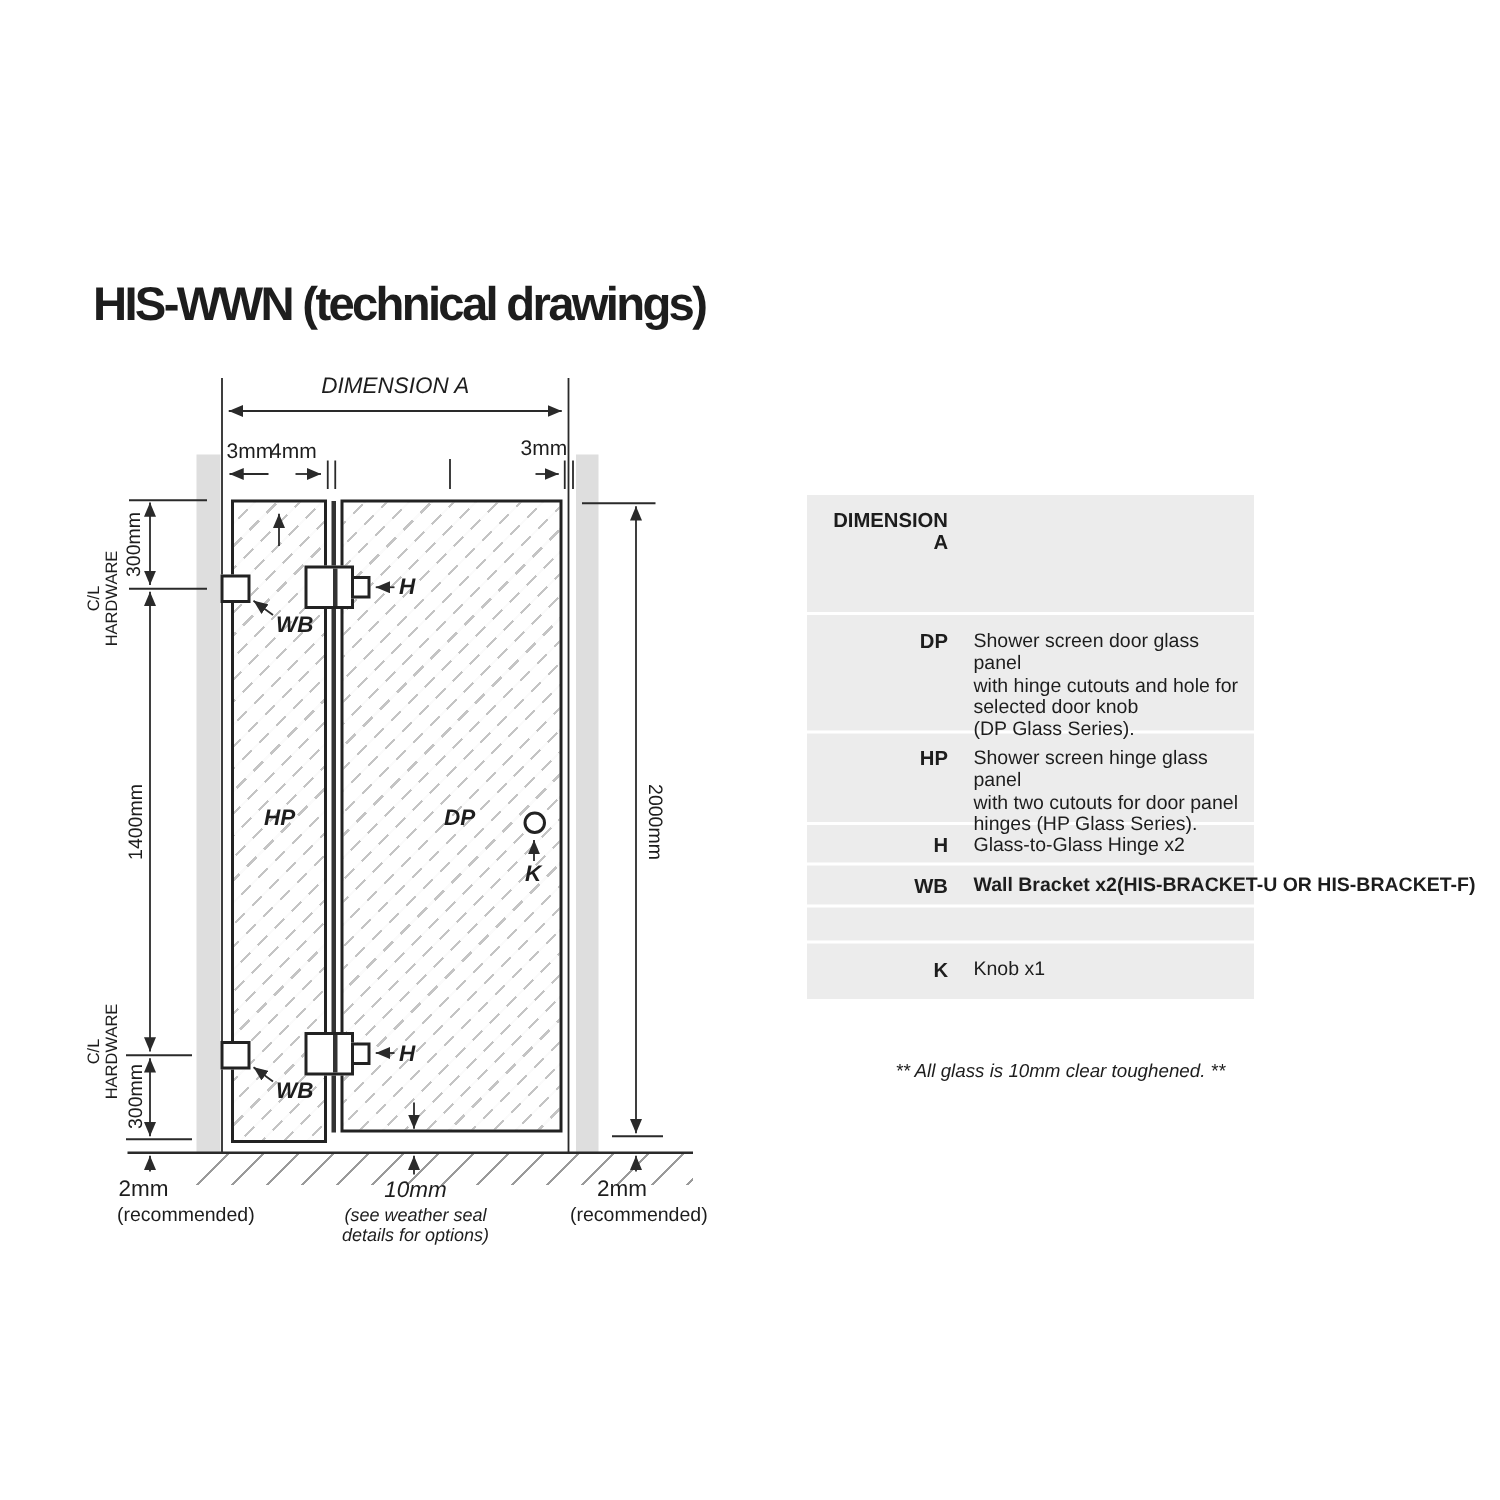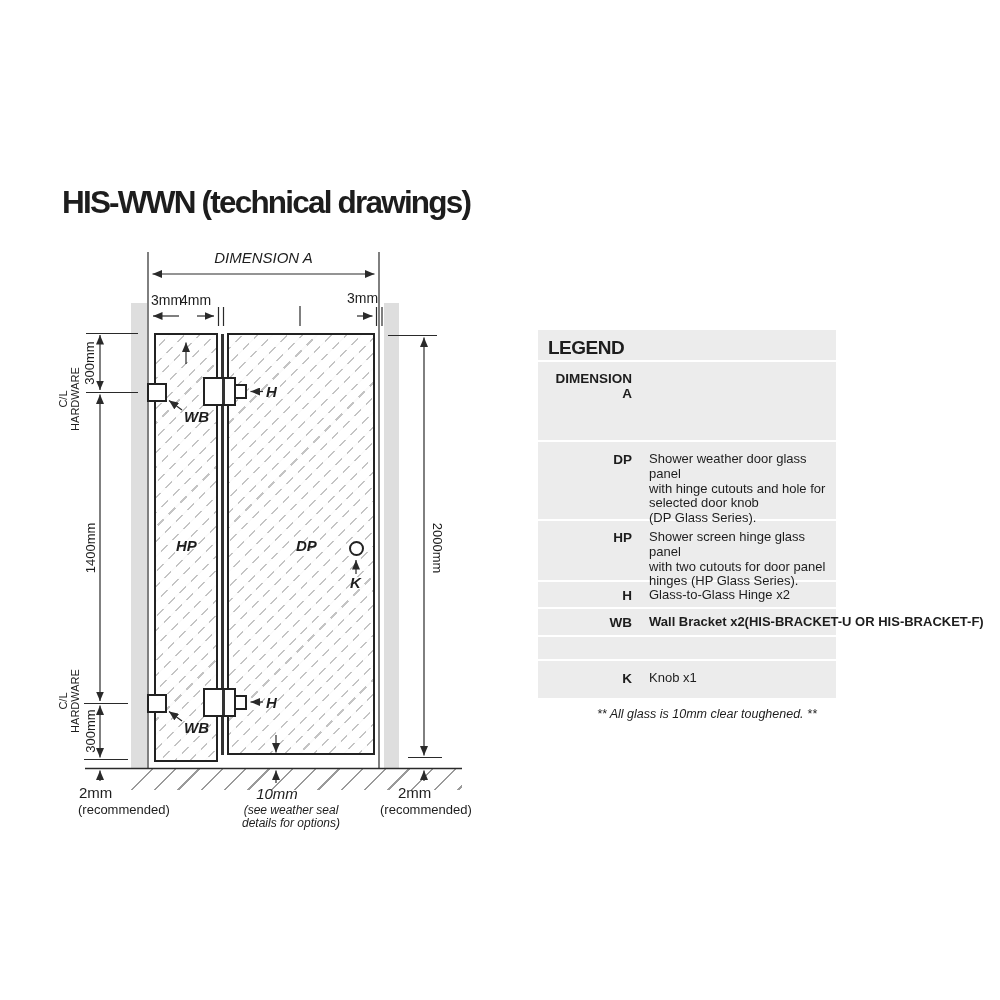--- a/index.html
+++ b/index.html
@@ -147,33 +147,32 @@
   <div class="abs bi" style="left:296px;top:537px;">DP</div>
   <div class="abs bi" style="left:266px;top:383px;">H</div>
   <div class="abs bi" style="left:266px;top:694px;">H</div>
   <div class="abs bi" style="left:184px;top:408px;">WB</div>
   <div class="abs bi" style="left:184px;top:719px;">WB</div>
   <div class="abs bi" style="left:350px;top:574px;">K</div>
 
   <div class="abs lbl" style="left:79px;top:784px;font-size:15px;">2mm</div>
   <div class="abs sm" style="left:78px;top:802px;">(recommended)</div>
   <div class="abs lbl it" style="left:237px;top:785px;width:80px;text-align:center;font-size:15px;">10mm</div>
-  <div class="abs sm it ctr" style="left:227px;top:804px;width:100px;line-height:13px;font-size:12px;margin-left:14px;">(see weather seal
+  <div class="abs sm it ctr" style="left:227px;top:804px;width:100px;line-height:13px;font-size:12px;">(see weather seal
 details for options)</div>
   <div class="abs lbl" style="left:398px;top:784px;font-size:15px;">2mm</div>
   <div class="abs sm" style="left:380px;top:802px;">(recommended)</div>
 
   <div class="abs" id="legend">
-    <div class="hdr">LEGEND</div>
     <div class="lrow" style="height:80px;padding-top:9px;">
       <div class="lkey">DIMENSION A</div>
     </div>
     <div class="lrow" style="height:79px;padding-top:10px;">
       <div class="lkey">DP</div>
-      <div class="ldesc">Shower weather door glass panel
+      <div class="ldesc">Shower screen door glass panel
 with hinge cutouts and hole for
 selected door knob
 (DP Glass Series).</div>
     </div>
     <div class="lrow" style="height:61px;padding-top:9px;">
       <div class="lkey">HP</div>
       <div class="ldesc">Shower screen hinge glass panel
 with two cutouts for door panel
 hinges (HP Glass Series).</div>
     </div>

